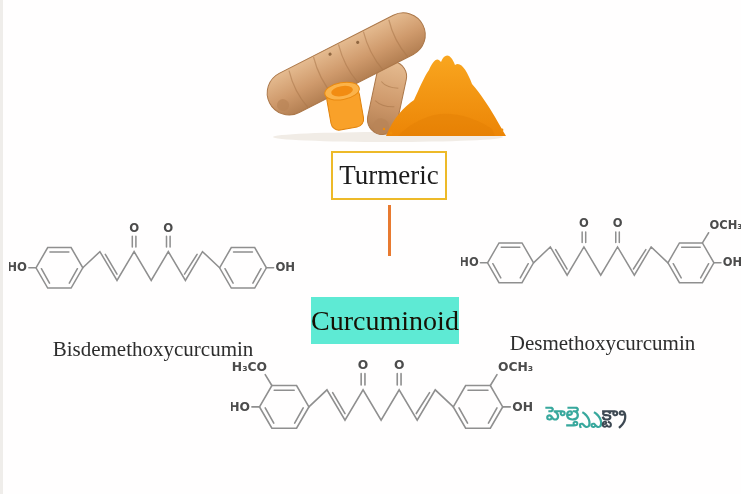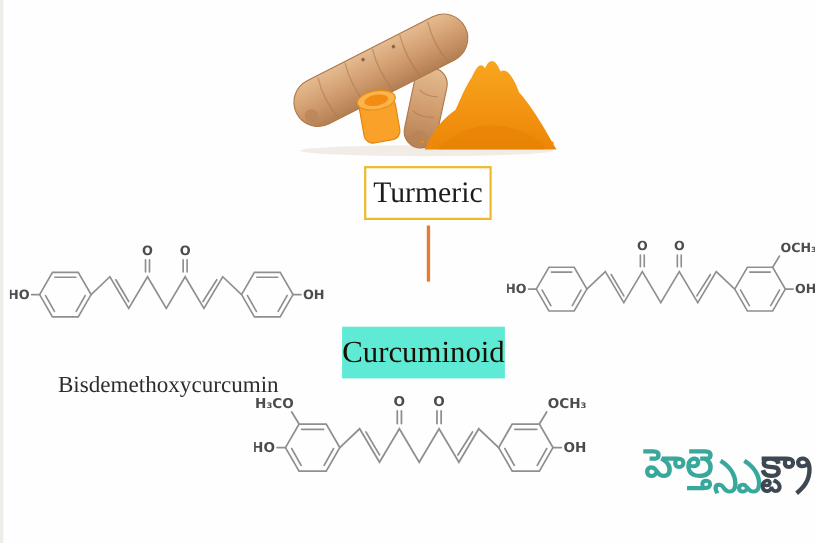--- a/index.html
+++ b/index.html
@@ -34,21 +34,21 @@
   }
   #structure-bottom .mol-label{font-size:22px;margin-top:13px;}
   .bond{stroke:#8f8f8f;stroke-width:1.7;fill:none;stroke-linecap:round;}
   .atom{
     font-family:"DejaVu Sans",sans-serif;font-size:13px;font-weight:600;
     fill:#4c4c4c;
   }
   
   #watermark{
     left:543px;top:402px;font-family:"DejaVu Sans",sans-serif;
-    font-weight:bold;font-size:36px;white-space:nowrap;margin-left:40px;
+    font-weight:bold;font-size:19px;white-space:nowrap;
   }
 </style>
 </head>
 <body>
 
 <div id="stage">
 
   <svg class="abs" style="left:245px;top:5px;width:260px;height:140px;" viewBox="0 0 260 140">
     <defs>
       <linearGradient id="rootGrad" x1="0" y1="0" x2="0" y2="1">
@@ -134,20 +134,21 @@
       <path class="bond" d="M234,62 L247,39.5 L273,39.5 L286,62 L273,84.5 L247,84.5 Z"></path>
       <path class="bond" d="M249.5,44.5 L270.5,44.5 M280,63 L271,79 M249,79 L240,63"></path>
       <path class="bond" d="M286,62 L294,62"></path>
       <path class="bond" d="M273,39.5 L280,28"></path>
       <text class="atom" x="20" y="66" text-anchor="end">HO</text>
       <text class="atom" x="139" y="22" text-anchor="middle">O</text>
       <text class="atom" x="177" y="22" text-anchor="middle">O</text>
       <text class="atom" x="281" y="24" text-anchor="start">OCH₃</text>
       <text class="atom" x="296" y="66" text-anchor="start">OH</text>
     </svg>
+    <div class="mol-label">Desmethoxycurcumin</div>
   </div>
 
   <div class="abs structure" id="structure-bottom">
     <svg viewBox="0 0 320 112">
       <path class="bond" d="M30,62 L43,39.5 L69,39.5 L82,62 L69,84.5 L43,84.5 Z"></path>
       <path class="bond" d="M45.5,44.5 L66.5,44.5 M76,63 L67,79 M45,79 L36,63"></path>
       <path class="bond" d="M30,62 L22,62"></path>
       <path class="bond" d="M43,39.5 L36,28"></path>
       <path class="bond" d="M82,62 L101,44 L120,76 L139,44 L158,76 L177,44 L196,76 L215,44 L234,62"></path>
       <path class="bond" d="M107,47 L120,69 M195,69 L209,47"></path>

